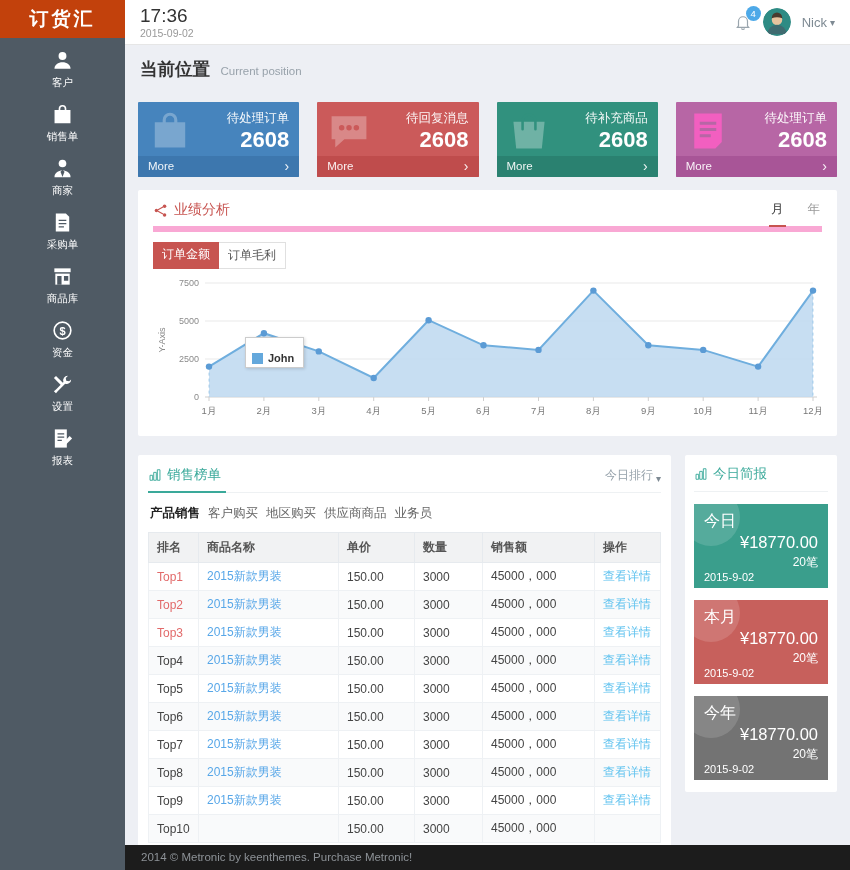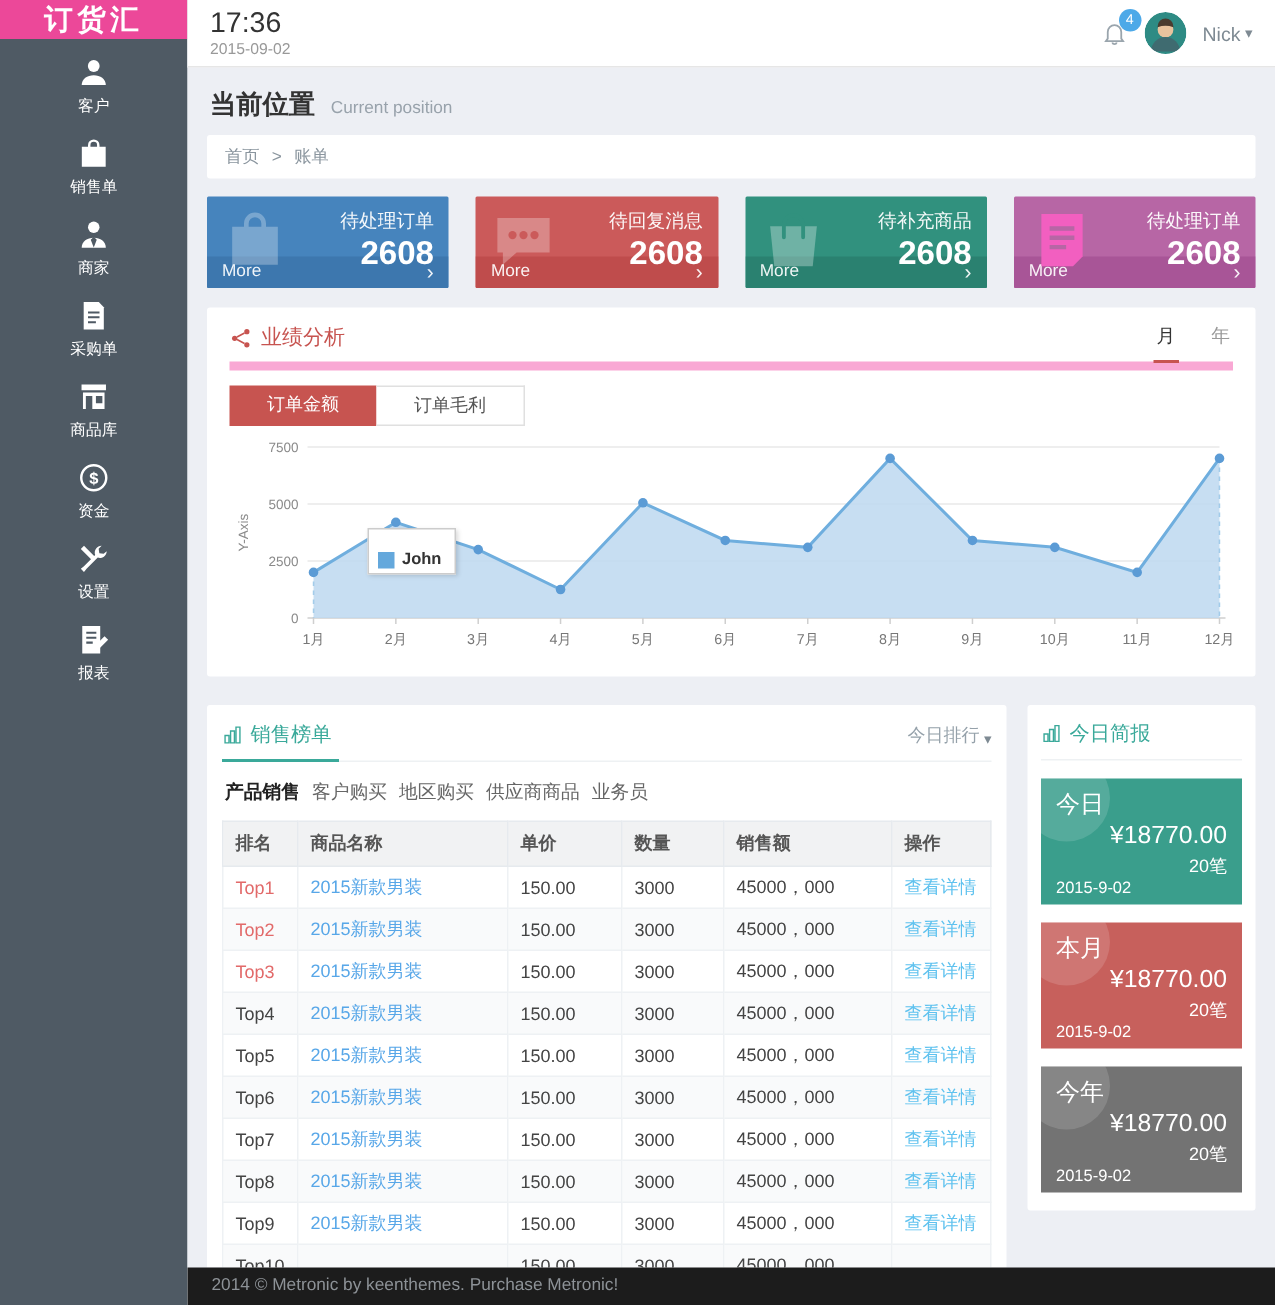--- a/index.html
+++ b/index.html
@@ -4,21 +4,21 @@
 <style>
   * { margin:0; padding:0; box-sizing:border-box; }
   html,body { width:850px; height:870px; overflow:hidden;
     font-family:"Liberation Sans", sans-serif; background:#edeff4; }
   a { text-decoration:none; }
 
   .app { display:flex; width:850px; height:870px; }
 
   
   .sidebar { width:125px; flex-shrink:0; background:#4f5a64; display:flex; flex-direction:column; }
-  .logo { height:26px; background:#ec4899; color:#fff; font-size:19px; font-weight:bold;
+  .logo { height:38px; background:#c2410c; color:#fff; font-size:19px; font-weight:bold;
     letter-spacing:3px; display:flex; align-items:center; justify-content:center; cursor:pointer; }
   .nav-item { display:flex; flex-direction:column; align-items:center; padding:11px 0 2px; cursor:pointer; }
   .nav-icon { width:23px; height:23px; display:block; }
   .nav-icon svg { width:100%; height:100%; display:block; }
   .nav-label { color:#fff; font-size:10.5px; margin-top:4px; }
 
   
   .main { flex:1; min-width:0; display:flex; flex-direction:column; background:#edeff4; }
 
   .topbar { height:45px; flex-shrink:0; background:#fff; border-bottom:1px solid #e6e6e6;
@@ -41,21 +41,21 @@
 
   .content { flex:1; padding:0 13px; overflow:hidden; display:flex; flex-direction:column; }
 
   .breadcrumb { background:#fff; border-radius:2px; padding:7px 12px; font-size:11.5px; color:#8a959e; }
   .breadcrumb a { color:#8a959e; cursor:pointer; }
   .sep { margin:0 5px; }
 
   
   .stat-row { display:flex; gap:18px; margin-top:12px; }
   .stat-card { flex:1; cursor:pointer; border-radius:1px; overflow:hidden; }
-  .stat-body { display:flex; align-items:flex-start; padding:8px 10px 6px; height:40px; position:relative; }
+  .stat-body { display:flex; align-items:flex-start; padding:8px 10px 6px; height:54px; position:relative; }
   .stat-icon { width:44px; height:46px; flex-shrink:0; margin-top:-2px; }
   .stat-icon svg { width:100%; height:100%; display:block; }
   .stat-text { margin-left:auto; text-align:right; color:#fff; }
   .stat-title { font-size:12.5px; opacity:.95; }
   .stat-value { font-size:22px; font-weight:bold; line-height:1.15; }
   .stat-footer { display:flex; justify-content:space-between; align-items:center;
     padding:3px 10px 4px; color:rgba(255,255,255,.92); font-size:11.5px; cursor:pointer; }
   .stat-footer .arrow { font-size:14px; line-height:1; }
 
   
@@ -63,21 +63,21 @@
   .chart-panel { margin-top:13px; padding:11px 15px 6px; }
   .panel-head { display:flex; align-items:flex-end; border-bottom:6px solid #f9a8d4; padding-bottom:7px; position:relative; }
   .perf-title { color:#c75450; font-size:14px; display:flex; align-items:center; gap:6px; }
   .perf-title .ticon { width:15px; height:15px; }
   .perf-title .ticon svg { width:100%; height:100%; display:block; }
   .range-tabs { margin-left:auto; display:flex; gap:20px; font-size:12.5px; }
   .range-tab { color:#999; cursor:pointer; padding:0 2px 7px; margin-bottom:-8px; }
   .range-tab.active { color:#333; border-bottom:2px solid #c75450; }
 
   .btn-row { margin-top:10px; display:flex; }
-  .series-btn { font-size:12px; padding:4px 25px; cursor:pointer; }
+  .series-btn { font-size:12px; padding:4px 9px; cursor:pointer; }
   .series-btn.active { background:#c75450; color:#fff; }
   .series-btn.plain { background:#fff; color:#555; border:1px solid #e0e0e0; border-left:none; }
 
   .chart-wrap { position:relative; margin-top:6px; }
   .chart-wrap svg { display:block; width:100%; }
   .chart-tooltip { position:absolute; left:92px; top:62px; background:#fff; border:1px solid #ccc;
     box-shadow:1px 1px 3px rgba(0,0,0,.15); padding:14px 9px 3px 6px; font-size:11px; font-weight:bold;
     color:#333; display:flex; align-items:center; gap:5px; }
   .swatch { width:11px; height:11px; background:#64a8dc; display:inline-block; }
 
@@ -234,25 +234,20 @@
       </div>
     </header>
 
     <div class="page-head">
       <span class="page-title">当前位置</span>
       <span class="page-subtitle">Current position</span>
     </div>
 
     <div class="content">
 
-      <div class="breadcrumb">
-        <a>首页</a>
-        <span class="sep">&gt;</span>
-        <a>账单</a>
-      </div>
 
       <div class="stat-row" id="stat-row">
           <div class="stat-card" style="background: rgb(70, 132, 189);">
             <div class="stat-body">
               <span class="stat-icon">
                 <svg viewBox="0 0 24 24" fill="rgba(255,255,255,0.28)">
                   <path d="M8 7.2V6a4 4 0 0 1 8 0v1.2h4.3V21H3.7V7.2H8zm1.7 0h4.6V6a2.3 2.3 0 0 0-4.6 0v1.2z"></path>
                 </svg>
               </span>
               <div class="stat-text">

